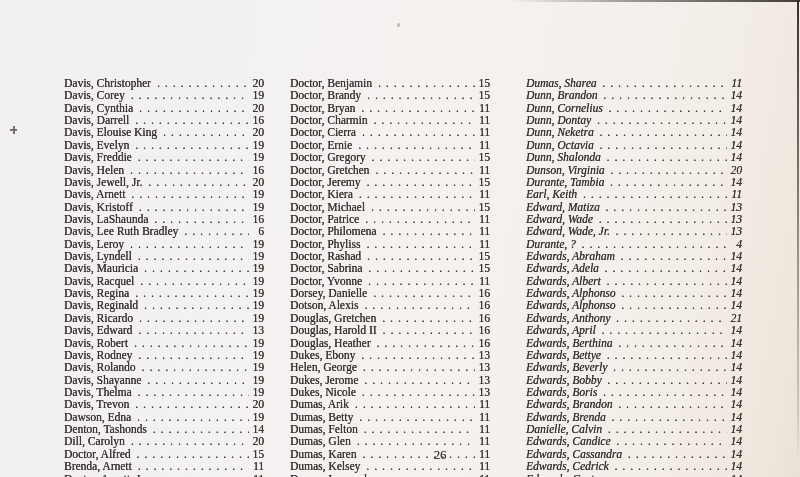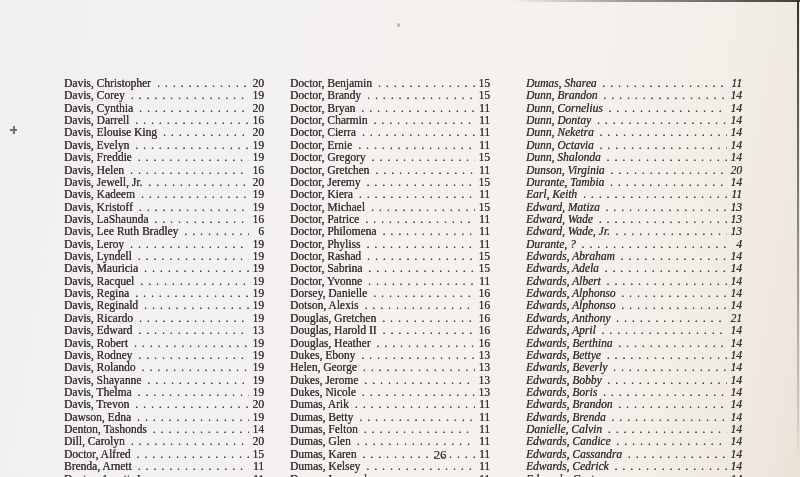--- a/index.html
+++ b/index.html
@@ -121,21 +121,21 @@
         <span class="nm">Davis, Helen</span>
         <span class="ld">........................................</span>
         <span class="pg">16</span>
       </div>
       <div class="row">
         <span class="nm">Davis, Jewell, Jr.</span>
         <span class="ld">........................................</span>
         <span class="pg">20</span>
       </div>
       <div class="row">
-        <span class="nm">Davis, Kadeem</span>
+        <span class="nm">Davis, Arnett</span>
         <span class="ld">........................................</span>
         <span class="pg">19</span>
       </div>
       <div class="row">
         <span class="nm">Davis, Kristoff</span>
         <span class="ld">........................................</span>
         <span class="pg">19</span>
       </div>
       <div class="row">
         <span class="nm">Davis, LaShaunda</span>

